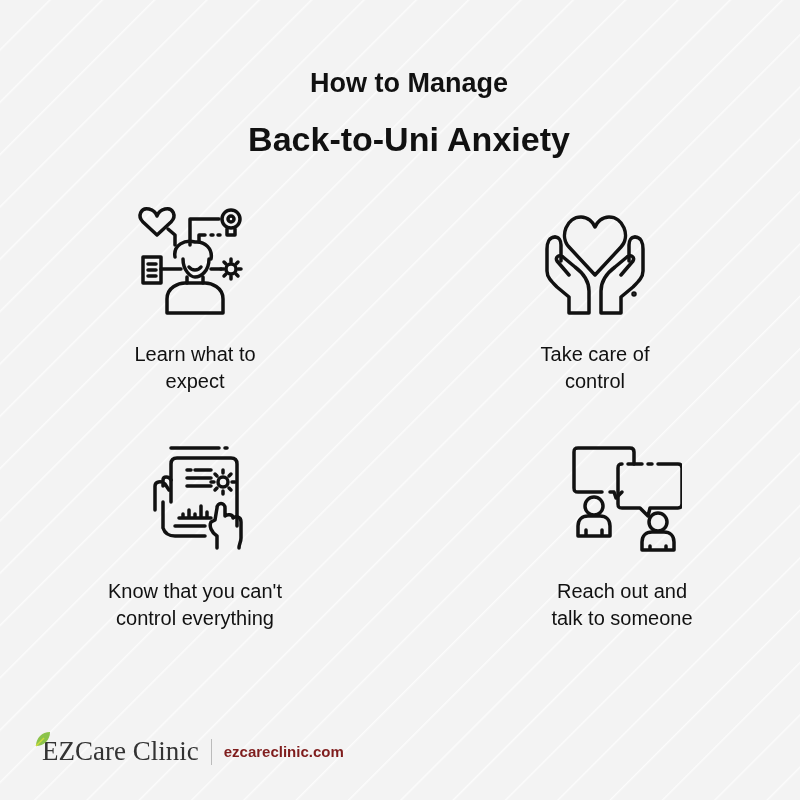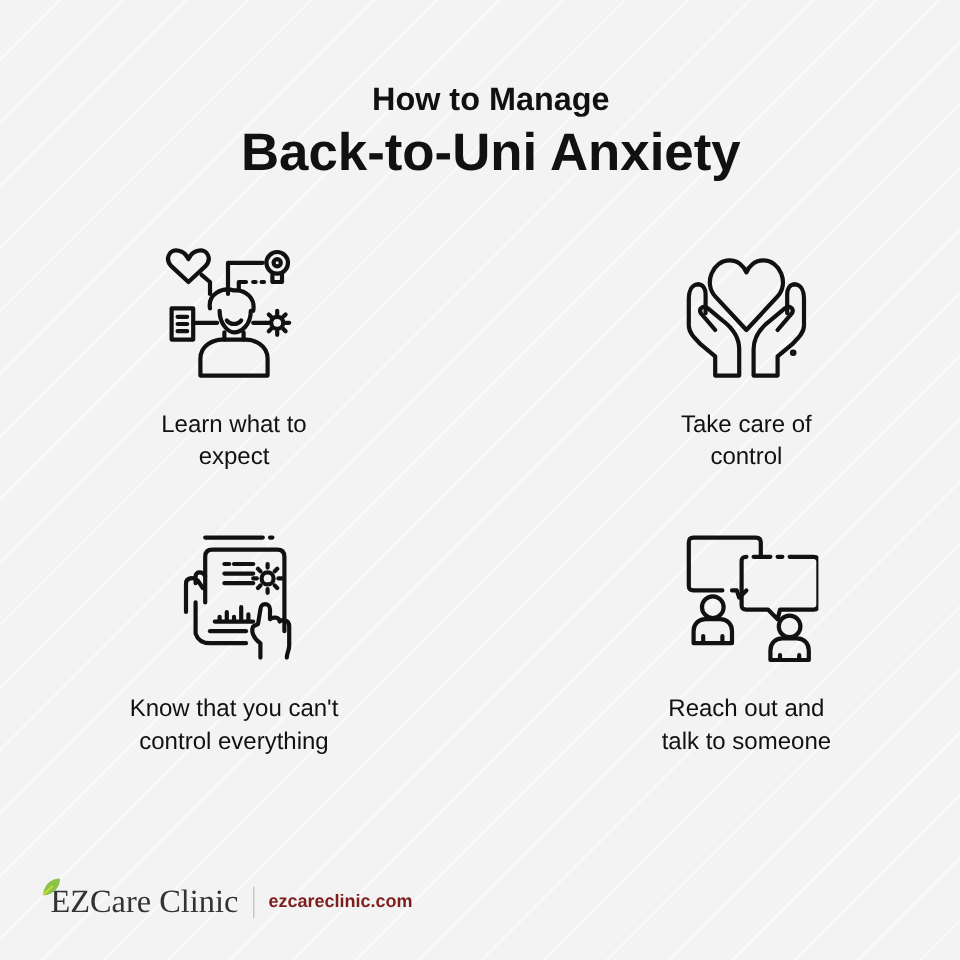--- a/index.html
+++ b/index.html
@@ -13,21 +13,21 @@
       position: absolute; inset: 0;
       background: repeating-linear-gradient(135deg,
         rgba(255,255,255,0) 0px, rgba(255,255,255,0) 34px,
         rgba(255,255,255,0.9) 35px, rgba(255,255,255,0) 37px);
       opacity: 0.8;
     }
     .title {
       position: absolute; left: 18px; right: 0; top: 65px; text-align: center;
     }
     .title .l1 { font-size: 27px; font-weight: bold; line-height: 36px; display:block; }
-    .title .l2 { font-size: 44px; font-weight: bold; line-height: 44px; display:block; margin-top: 5px; }
+    .title .l2 { font-size: 34px; font-weight: bold; line-height: 44px; display:block; margin-top: 16px; }
     .item { position: absolute; width: 260px; text-align: center; }
     .item svg { display: block; margin: 0 auto; }
     .item .label { font-size: 20px; line-height: 27px; margin-top: 24px; display: block; }
     .footer { position: absolute; left: 36px; top: 724px; display: flex; align-items: center; margin-top: 12px; }
     .brand { font-family: "Liberation Serif", serif; font-size: 27px; color: #333; position: relative; padding-left: 6px; }
     .leaf { position: absolute; left: -2px; top: -6px; }
     .sep { width: 1px; height: 26px; background: #bbb; margin: 0 12px 0 12px; }
     .url { font-size: 15px; font-weight: bold; color: #7f1d1d; }
   </style>
 </head>
@@ -62,21 +62,21 @@
     <path d="M96 54 L96 57 M96 71 L96 74 M86 64 L89 64 M103 64 L106 64 M89 57 L91 59 M101 69 L103 71 M89 71 L91 69 M101 59 L103 57"></path>
     <path d="M32 108 L32 94 C32 82 44 78 50 78 L70 78 C76 78 88 82 88 94 L88 108 Z"></path>
     <path d="M52 72 L52 78 M68 72 L68 78"></path>
   </svg>
   <span class="label">
     <span>Learn what to</span><br>
     <span>expect</span>
   </span>
 </div>
 
-<div class="item" style="left:492px; top:205px;">
+<div class="item" style="left:465px; top:205px;">
   <svg width="120" height="112" viewBox="0 0 120 112" fill="none" stroke="#111" stroke-width="3.5" stroke-linejoin="round" stroke-linecap="round">
     <path d="M60 70 L34 42 C24 31 32 12 46 12 C53 12 58 17 60 22 C62 17 67 12 74 12 C88 12 96 31 86 42 Z"></path>
     <path d="M20 32 C14 32 12 38 12 44 L12 66 C12 72 16 76 22 82 L34 92 L34 108 L54 108 L54 86 C54 76 48 68 40 62 L28 52 C24 49 20 52 22 56 L34 70"></path>
     <path d="M20 32 C24 32 26 36 26 40 L26 56"></path>
     <path d="M100 32 C106 32 108 38 108 44 L108 66 C108 72 104 76 98 82 L86 92 L86 108 L66 108 L66 86 C66 76 72 68 80 62 L92 52 C96 49 100 52 98 56 L86 70"></path>
     <path d="M100 32 C96 32 94 36 94 40 L94 56"></path>
     <circle cx="99" cy="89" r="1" fill="#111"></circle>
   </svg>
   <span class="label">
     <span>Take care of</span><br>

